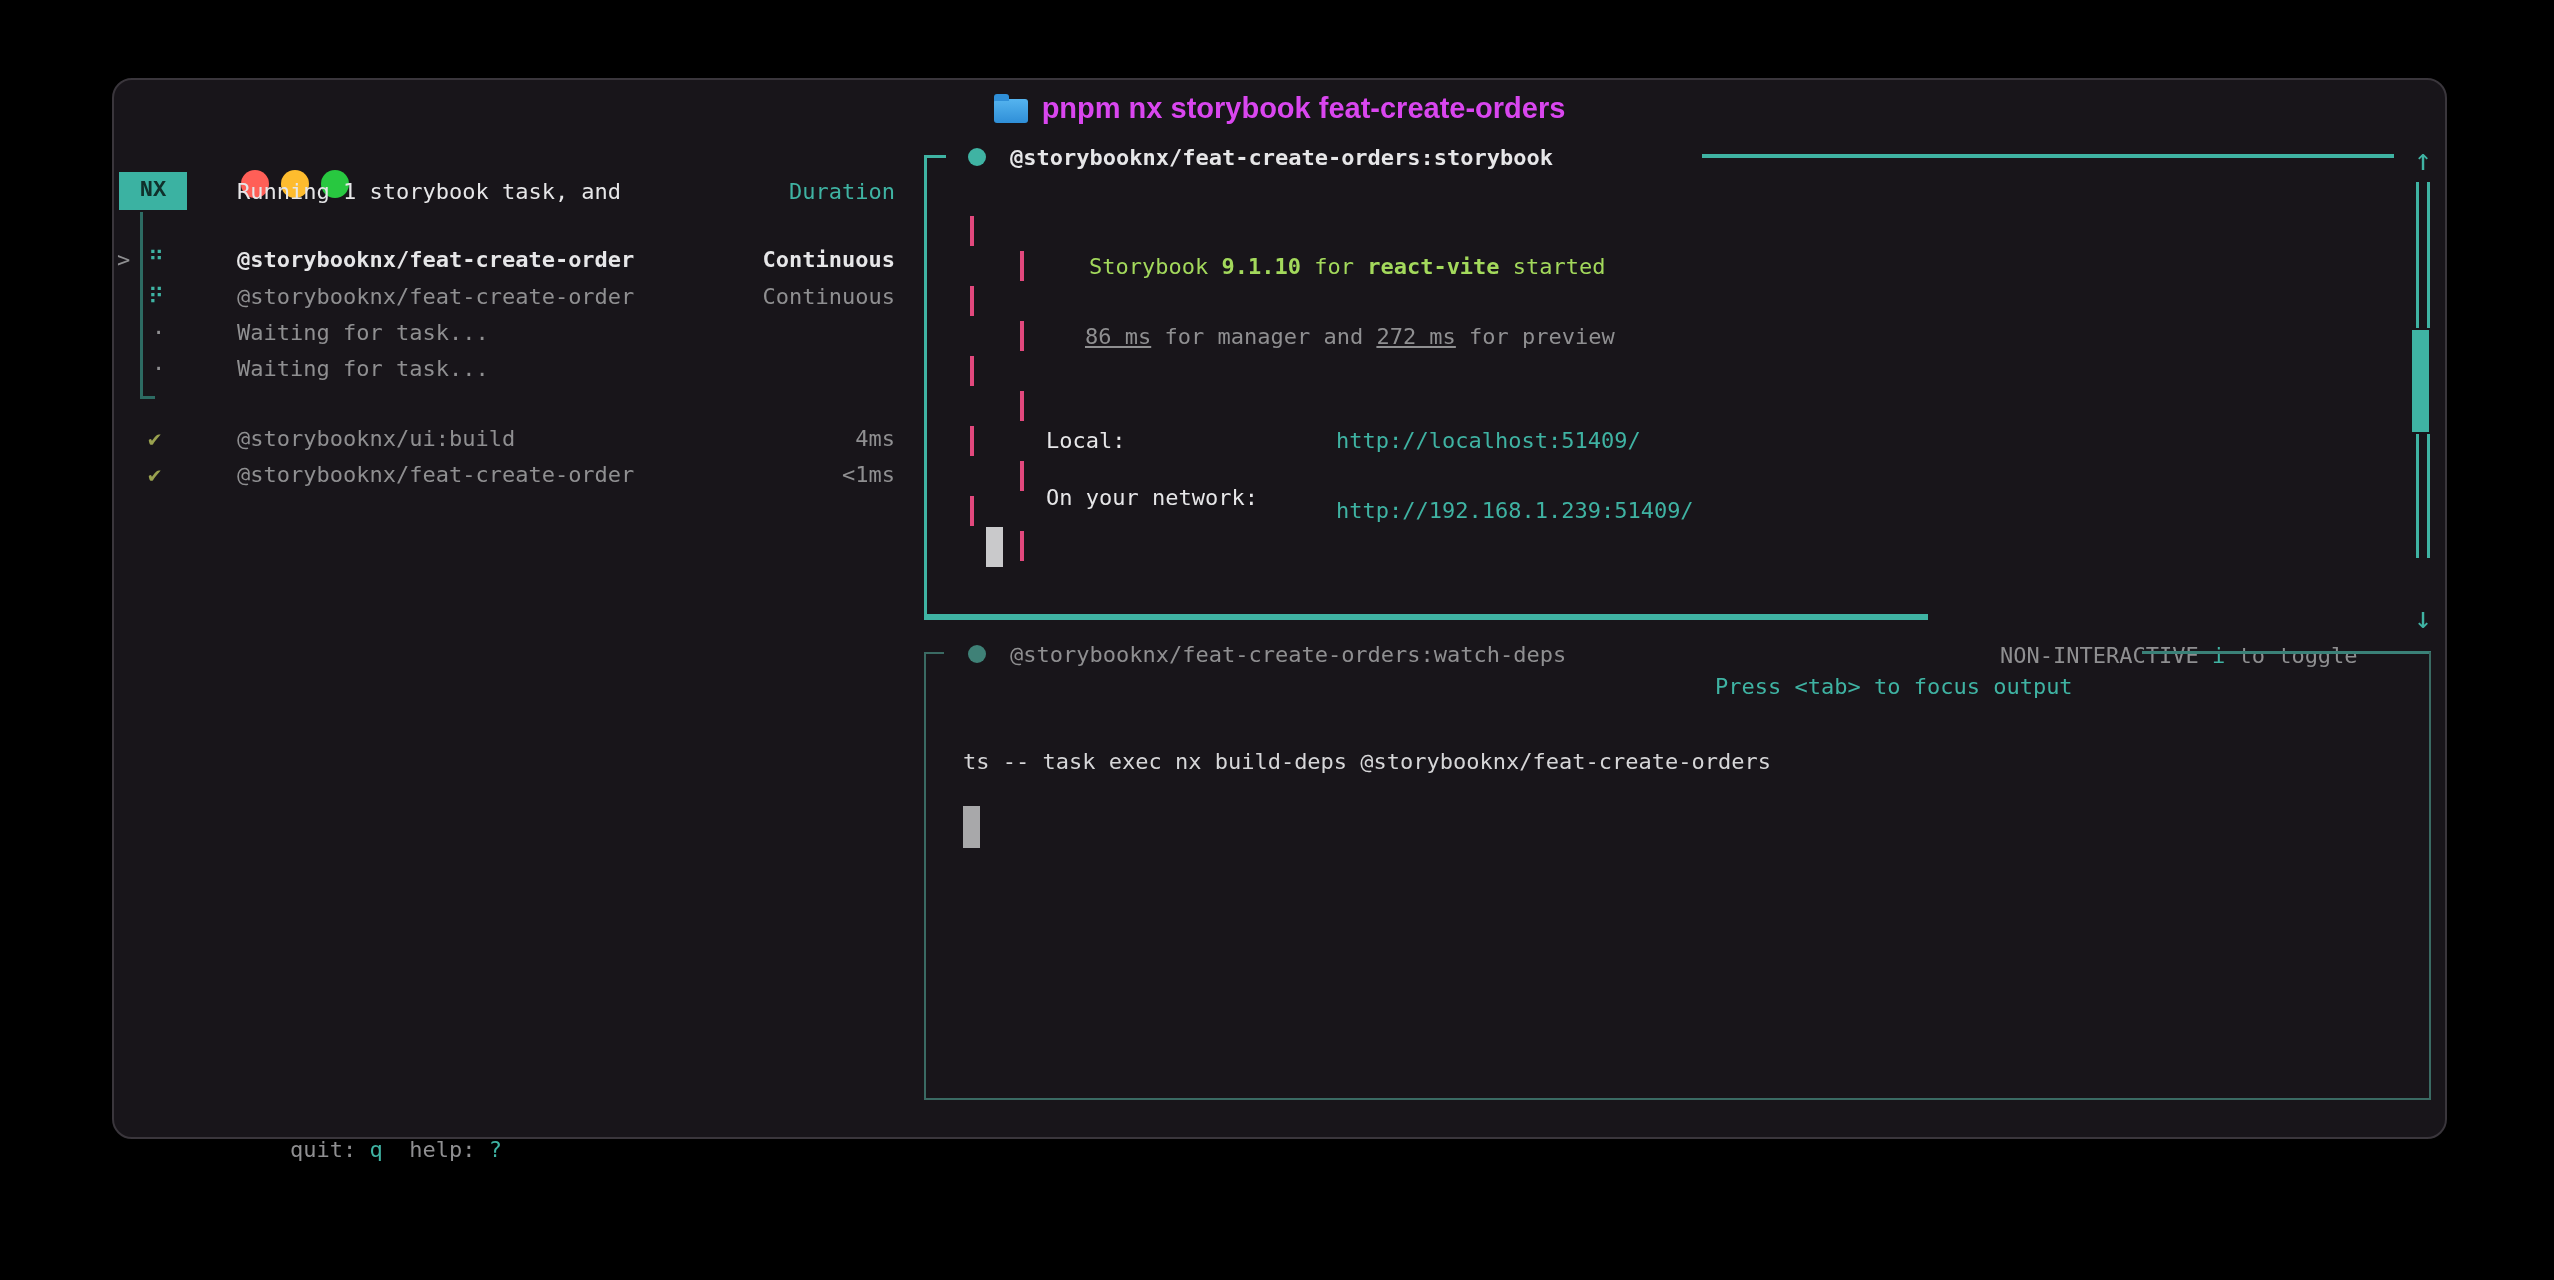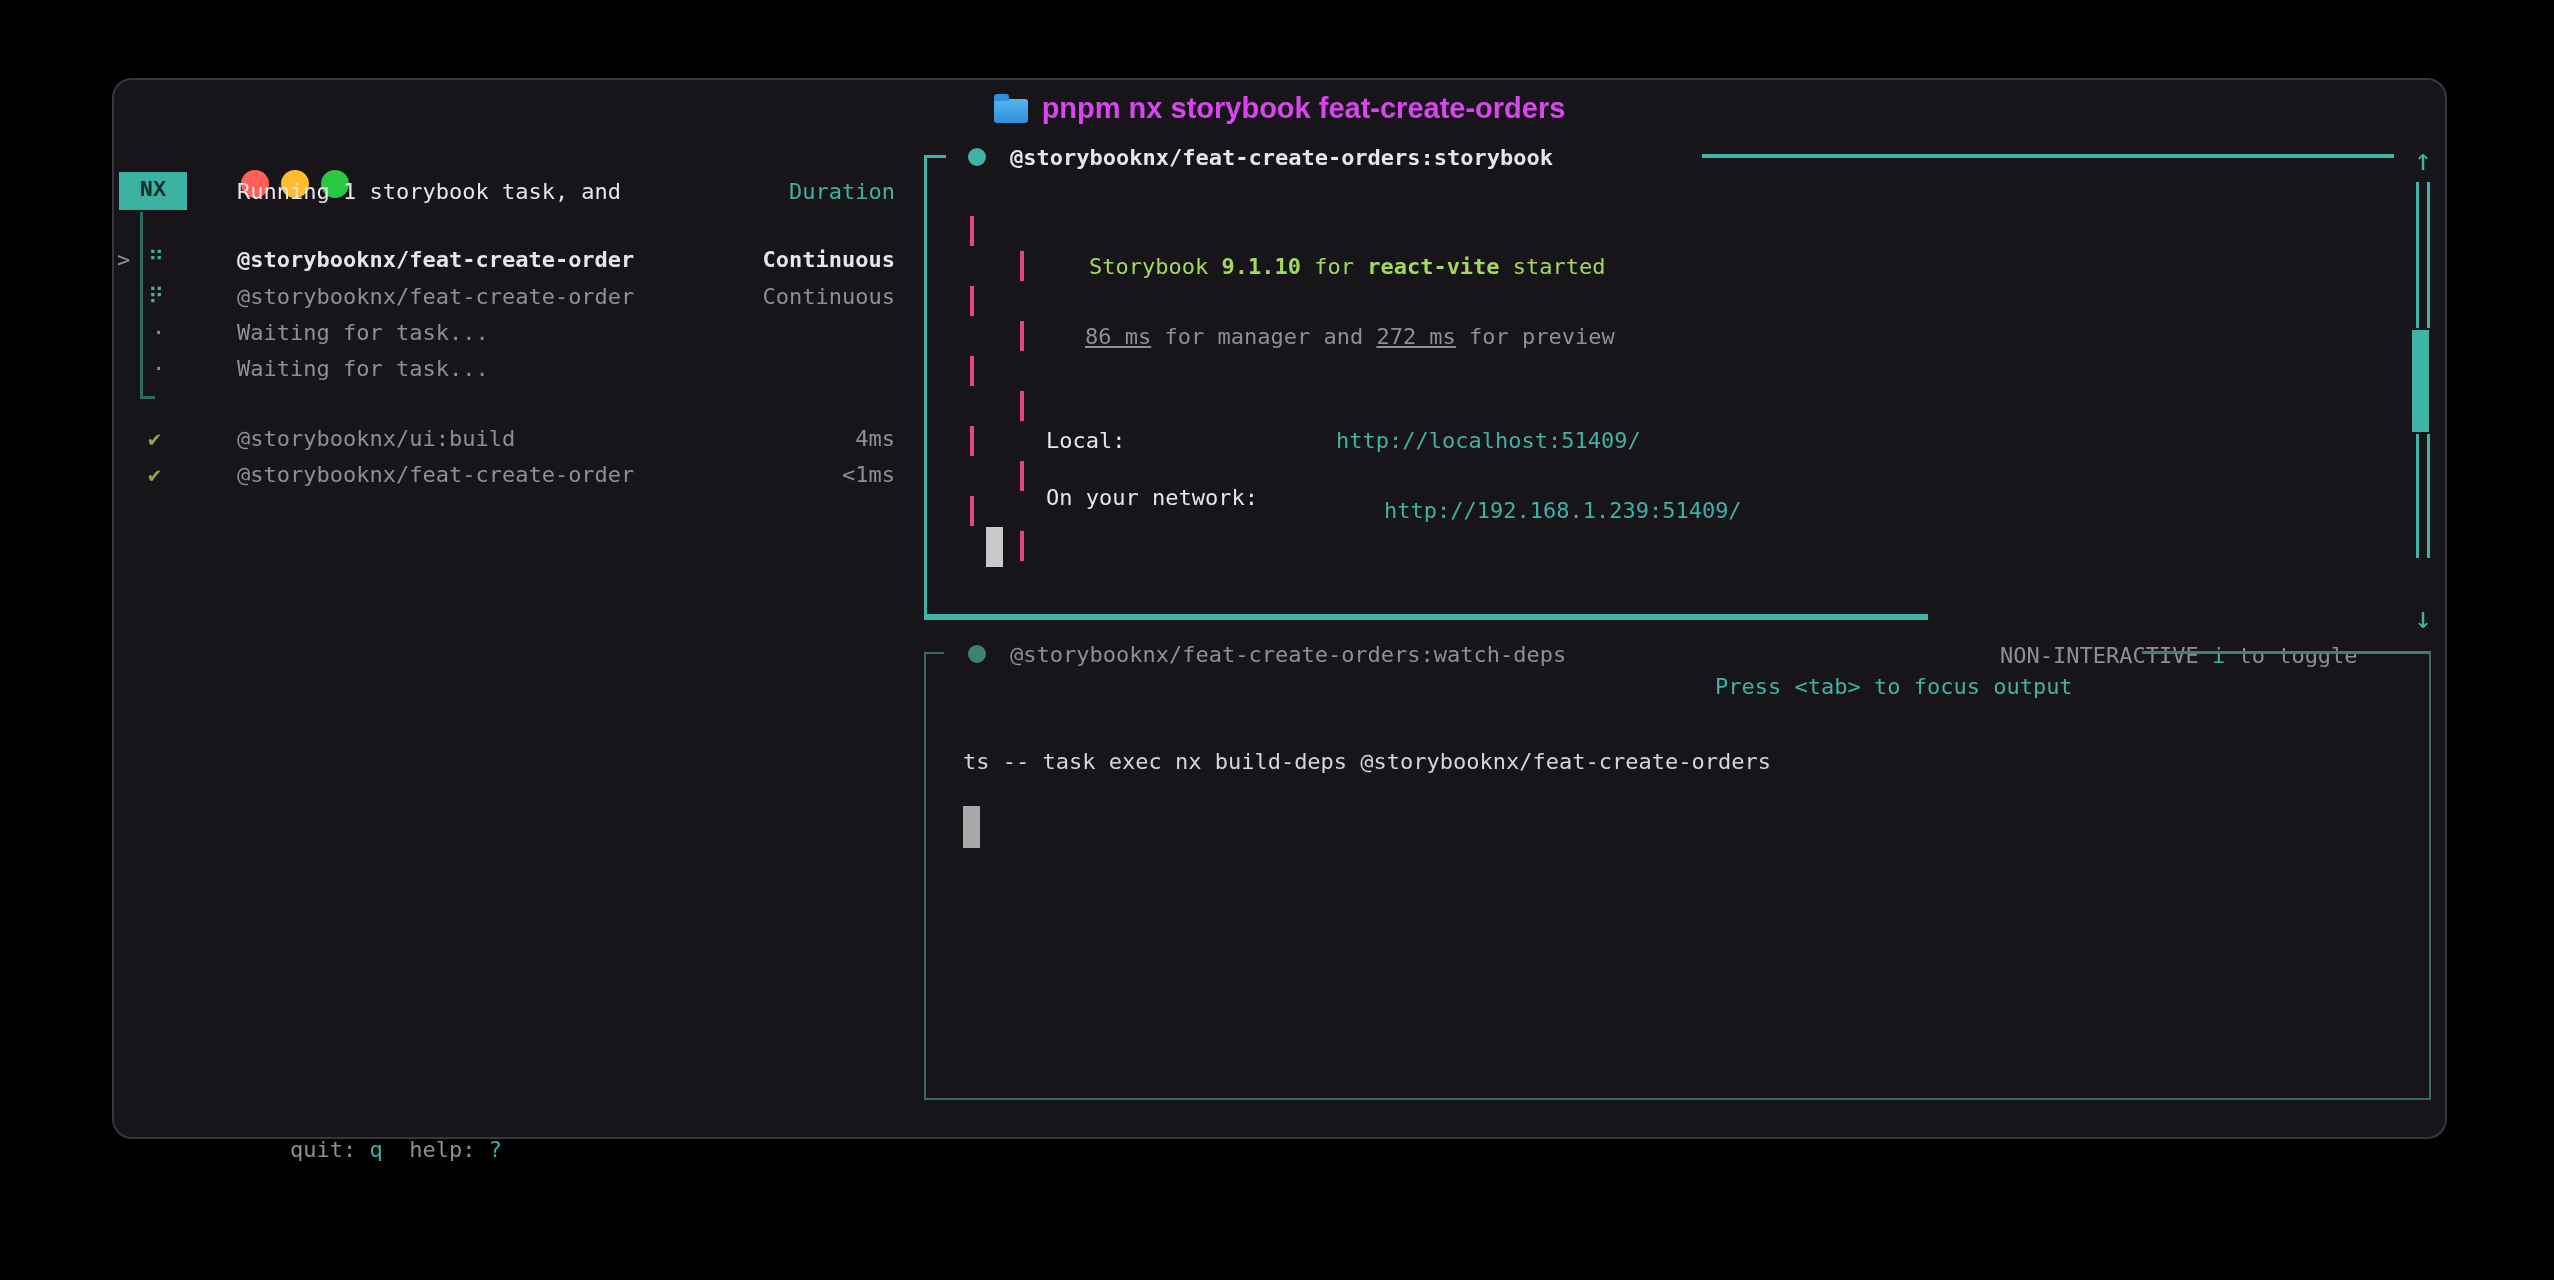--- a/index.html
+++ b/index.html
@@ -122,21 +122,21 @@
   </div>
 
   <div class="abs mono dim" style="left:918px;top:203px;">
     <span class="u">86 ms</span><span> for manager and </span><span class="u">272 ms</span><span> for preview</span>
   </div>
 
   <span class="abs mono bright" style="left:932px;top:343px;">Local:</span>
   <span class="abs mono teal" style="left:1222px;top:343px;">http://localhost:51409/</span>
 
   <span class="abs mono bright" style="left:932px;top:400px;">On your network:</span>
-  <span class="abs mono teal" style="left:1270px;top:413px;">http://192.168.1.239:51409/</span>
+  <span class="abs mono teal" style="left:1222px;top:413px;">http://192.168.1.239:51409/</span>
 
   <div class="cursor" style="left:872px;top:447px;width:17px;height:40px;"></div>
 
   <div class="abs mono" style="left:1833px;top:522px;">
     <span class="dim">NON-INTERACTIVE </span><span class="teal">i</span><span class="dim"> to toggle</span>
   </div>
 
   <div class="dimline" style="left:810px;top:572px;width:2px;height:448px;"></div>
   <div class="dimline" style="left:810px;top:572px;width:20px;height:2px;"></div>
   <span class="dot" style="left:854px;top:565px;background:#3f8177;"></span>

